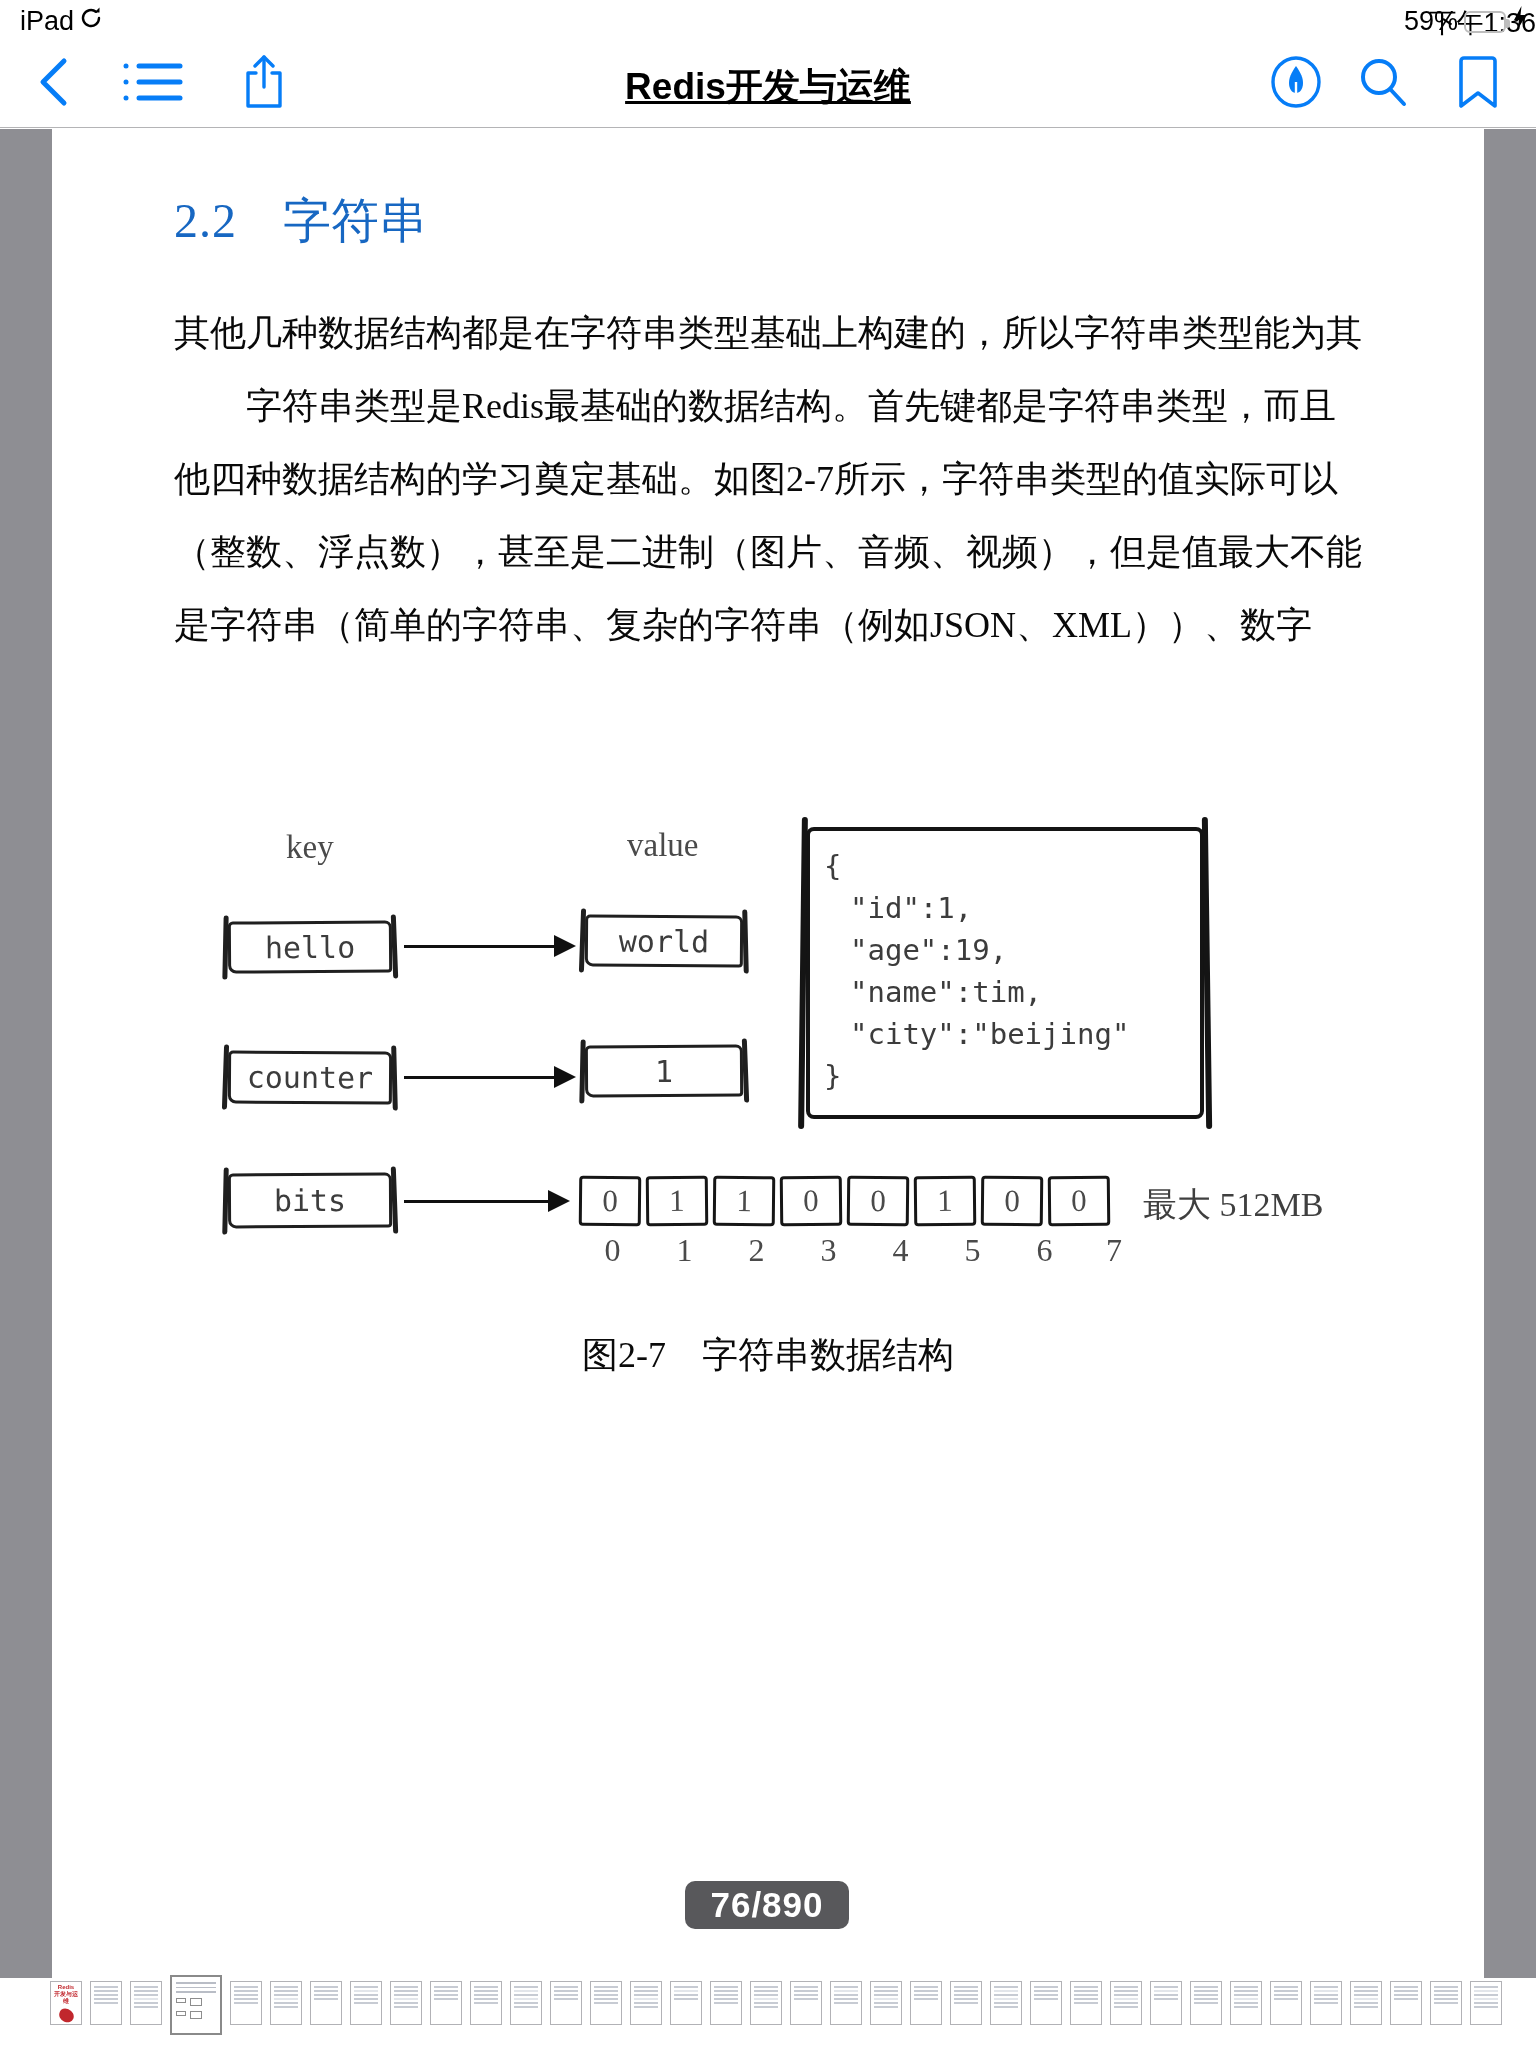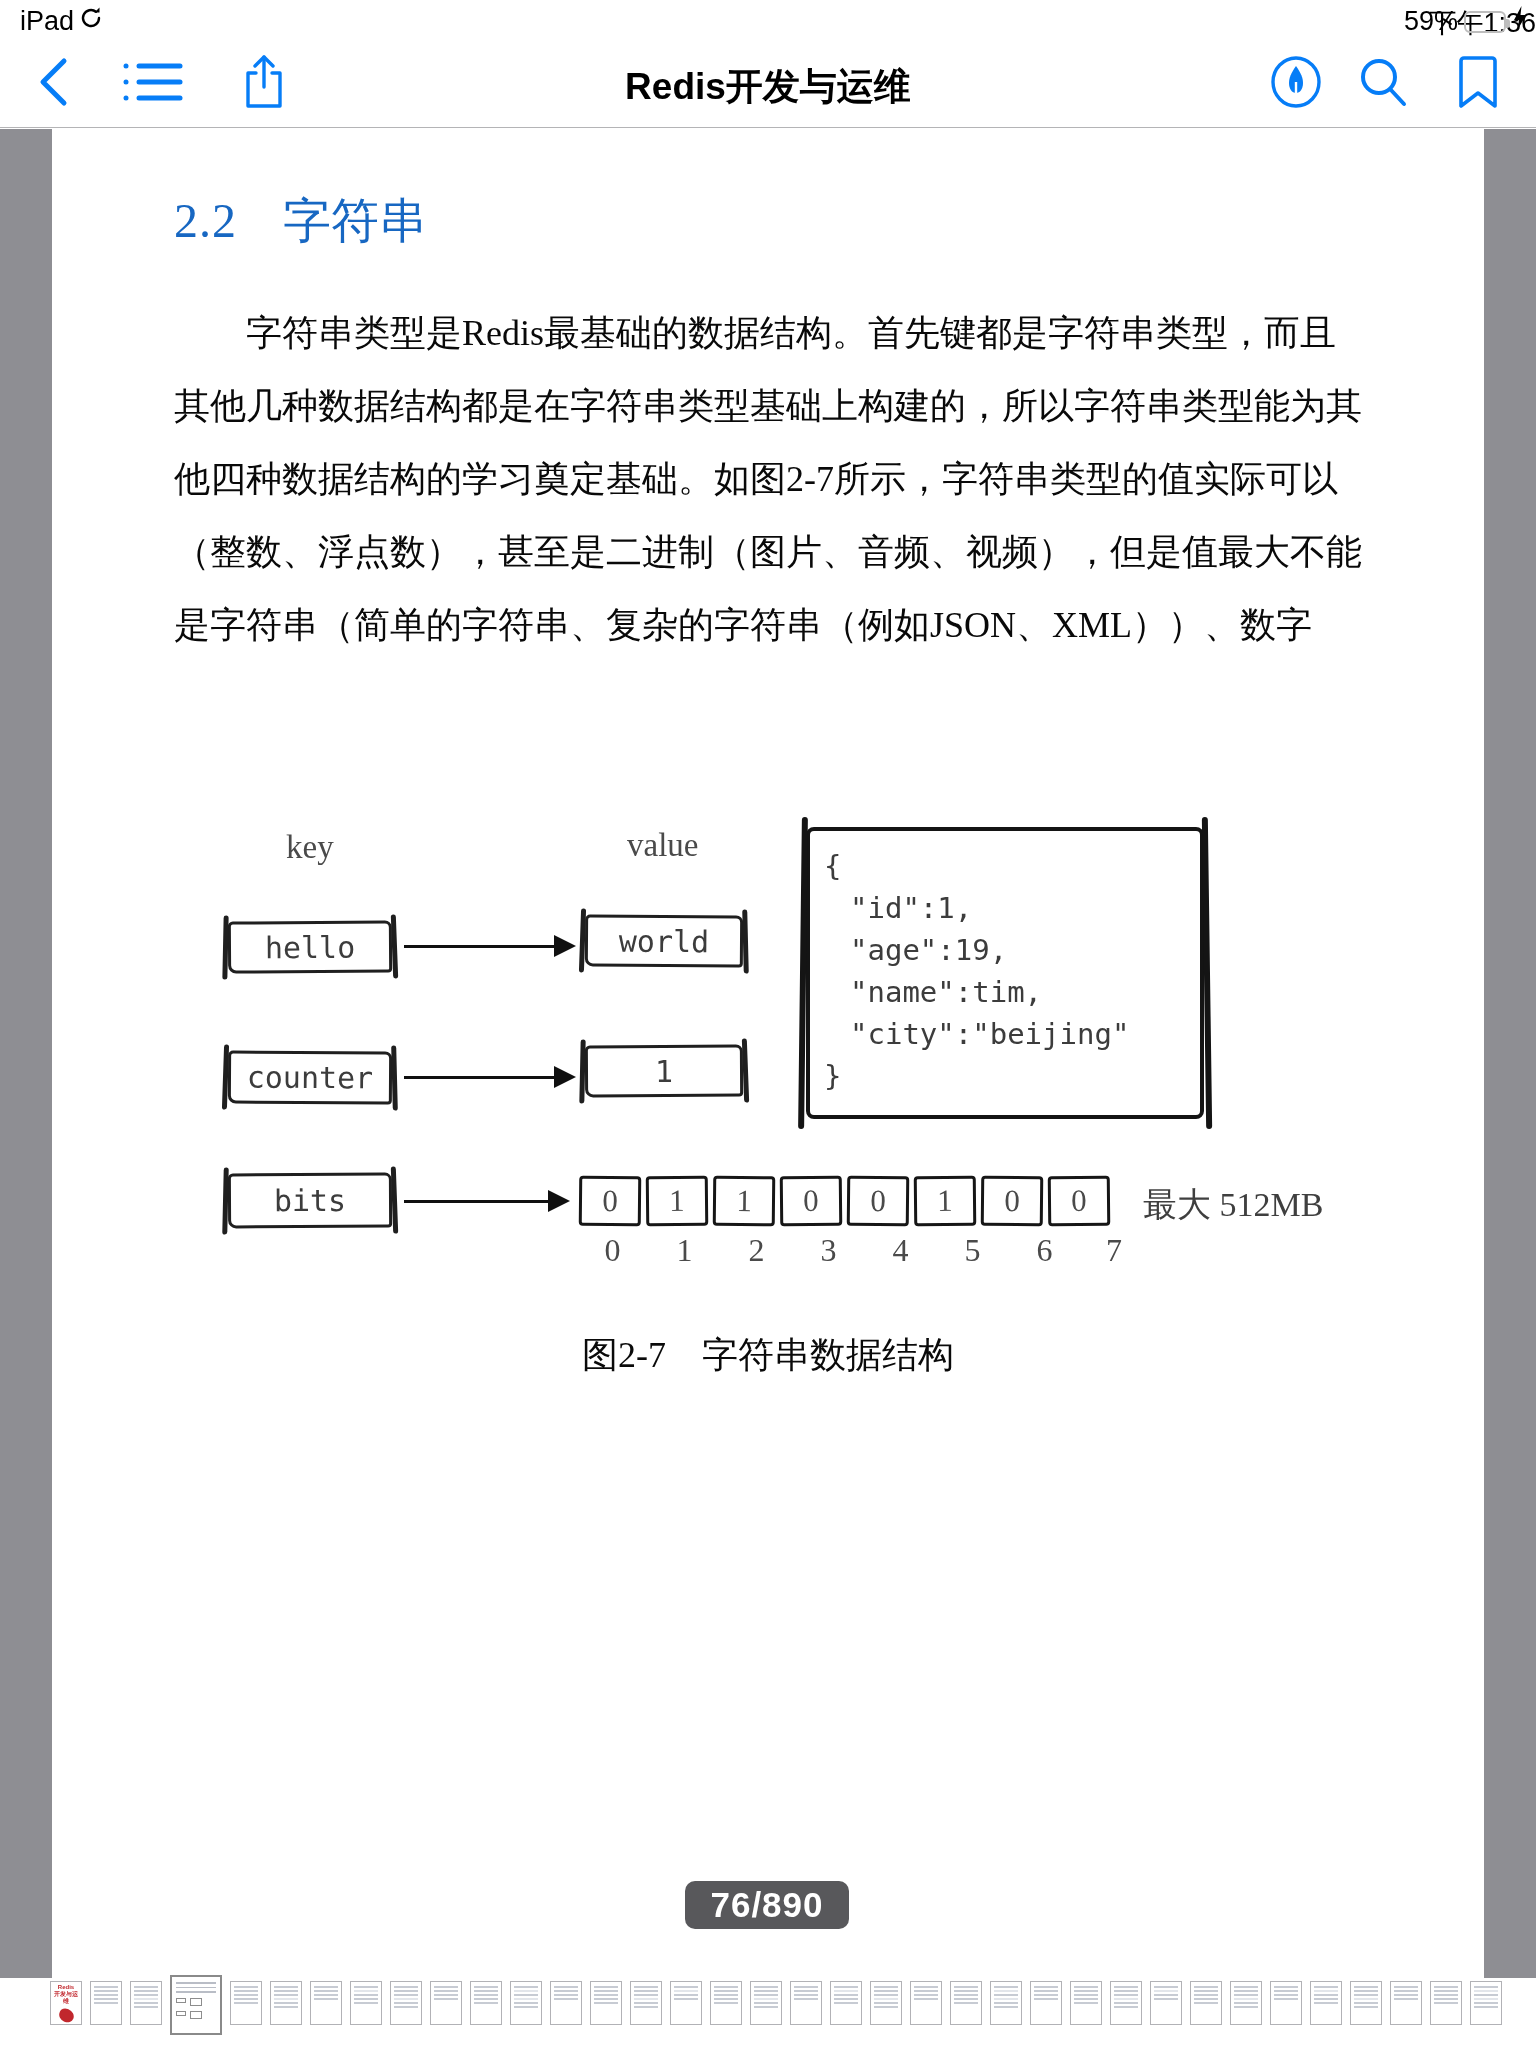--- a/index.html
+++ b/index.html
@@ -12,21 +12,21 @@
   #st-left { left:20px; display:flex; align-items:center; gap:4px; }
   #st-time { left:0; width:1536px; text-align:right; font-weight:500; }
   #st-right { right:8px; display:flex; align-items:center; gap:6px; }
   .batt-shell { width:42px; height:22px; border:2px solid #bdbdbd; border-radius:6px; padding:2px; position:relative; }
   .batt-fill { height:100%; border-radius:3px; }
   .batt-nub { position:absolute; right:-6px; top:6px; width:4px; height:9px; background:#bdbdbd; border-radius:0 3px 3px 0; }
 
   
   #nav-bar { position:absolute; left:0; top:40px; width:1536px; height:88px; background:#fff; border-bottom:1px solid #b4b4b6; }
   #nav-title { position:absolute; left:0; top:22px; width:1536px; text-align:center;
-               font-size:37px; font-weight:700; color:#000; }
+               font-size:37px; font-weight:700; color:#000;text-decoration:underline; }
   .nav-ic { position:absolute; top:0; height:88px; display:flex; align-items:center; justify-content:center; cursor:pointer; }
 
   
   #gutter-left  { position:absolute; left:0;    top:129px; width:52px; height:1849px; background:#8e8e93; }
   #gutter-right { position:absolute; right:0;   top:129px; width:52px; height:1849px; background:#8e8e93; }
   #pdf-page { position:absolute; left:52px; top:129px; width:1432px; height:1849px; background:#fff;padding-left:16px; }
 
   #section-heading { position:absolute; left:122px; top:60px; color:#1767c2;
                      font-family:"Liberation Serif","DejaVu Serif",serif; font-size:48px; }
   #section-heading .num { letter-spacing:1px; }
@@ -187,22 +187,22 @@
 <div id="gutter-left"></div>
 <div id="gutter-right"></div>
 
 <div id="pdf-page">
 
   <div id="section-heading">
     <span class="num">2.2</span><span class="ttl">字符串</span>
   </div>
 
   <div id="paragraph">
+    <div class="pline">其他几种数据结构都是在字符串类型基础上构建的，所以字符串类型能为其</div>
     <div class="pline indent">字符串类型是Redis最基础的数据结构。首先键都是字符串类型，而且</div>
-    <div class="pline">其他几种数据结构都是在字符串类型基础上构建的，所以字符串类型能为其</div>
     <div class="pline">他四种数据结构的学习奠定基础。如图2-7所示，字符串类型的值实际可以</div>
     <div class="pline">（整数、浮点数），甚至是二进制（图片、音频、视频），但是值最大不能</div>
     <div class="pline">是字符串（简单的字符串、复杂的字符串（例如JSON、XML））、数字</div>
   </div>
 
   <div id="figure">
     <div class="fig-label" style="left:234px; top:700px;">key</div>
     <div class="fig-label" style="left:575px; top:698px;">value</div>
 
     <div class="sketch bracket" style="left:176px; top:792px; width:164px; height:52px; transform:rotate(-0.4deg);">hello</div>

